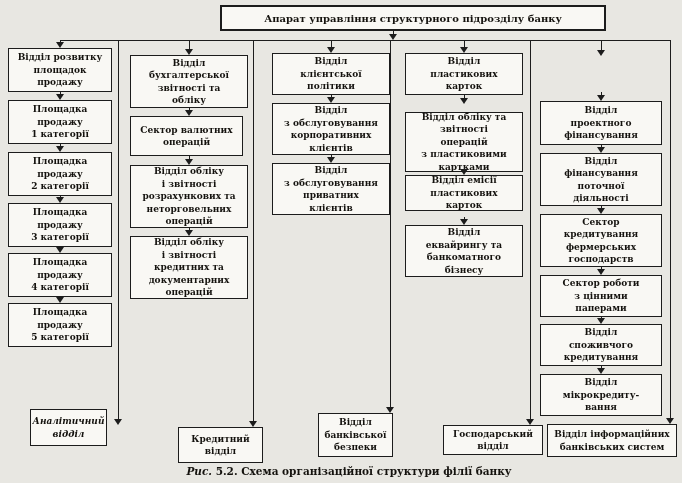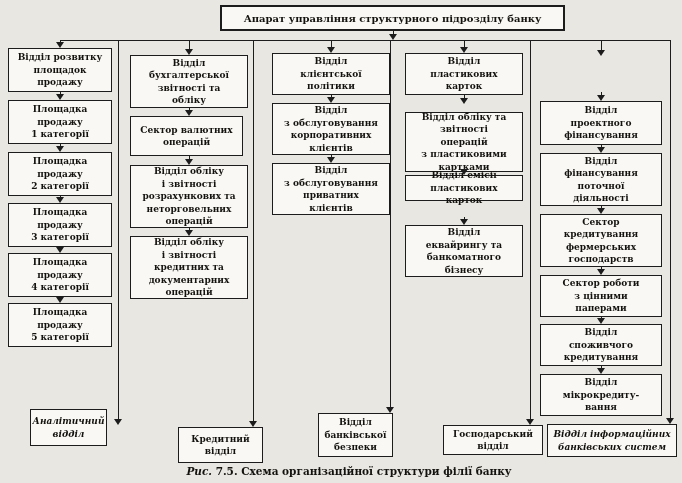--- a/index.html
+++ b/index.html
@@ -10,21 +10,21 @@
   #canvas{position:relative;width:682px;height:483px;background:var(--bg);overflow:hidden;}
   .node{
     position:absolute;box-sizing:border-box;
     background:var(--box);border:1.5px solid var(--line);
     display:flex;align-items:center;justify-content:center;
     text-align:center;white-space:pre-line;
     font-weight:bold;font-size:9px;line-height:12.5px;color:var(--text);
     padding:1px 2px;
   }
   .root-box{
-    position:absolute;box-sizing:border-box;left:220px;top:5px;width:345px;height:26px;
+    position:absolute;box-sizing:border-box;left:220px;top:5px;width:386px;height:26px;
     background:var(--box);border:2px solid var(--line);
     display:flex;align-items:center;justify-content:center;
     font-weight:bold;font-size:10px;color:var(--text);text-align:left;
   }
   .hline{position:absolute;height:1.4px;background:var(--line);}
   .varrow{position:absolute;width:9px;}
   .varrow::before{content:"";position:absolute;left:4px;top:0;bottom:5px;width:1.4px;background:var(--line);}
   .varrow::after{content:"";position:absolute;left:0.5px;bottom:0;width:0;height:0;
     border-left:4px solid transparent;border-right:4px solid transparent;border-top:6px solid var(--line);}
   .caption{
@@ -33,21 +33,21 @@
   }
   .caption .fig{font-style:italic;margin-left:16px;}
 </style>
 </head>
 <body>
 
 <div id="canvas">
   <div class="root-box">Апарат управління структурного підрозділу банку</div>
   <div class="caption">
     <span class="fig">Рис.</span>
-    <span>7.5.</span>
+    <span>5.2.</span>
     <span>Схема організаційної структури філії банку</span>
   </div>
 <div class="hline" style="left: 60px; top: 40px; width: 610px;"></div>
     <div class="varrow" style="left: 388.5px; top: 31px; height: 9px;"></div>
     <div class="varrow" style="left: 55.5px; top: 40px; height: 8px;"></div>
     <div class="node" style="left: 8px; top: 48px; width: 104px; height: 44px;">Відділ розвитку
 площадок
 продажу</div>
     <div class="node" style="left: 8px; top: 100px; width: 104px; height: 44px;">Площадка
 продажу
@@ -106,21 +106,21 @@
     <div class="varrow" style="left: 459.5px; top: 40px; height: 13px;"></div>
     <div class="node" style="left: 405px; top: 53px; width: 118px; height: 42px;">Відділ
 пластикових
 карток</div>
     <div class="node" style="left: 405px; top: 104px; width: 118px; height: 60px; margin-top: 8px;">Відділ обліку та
 звітності
 операцій
 з пластиковими
 картками</div>
     <div class="varrow" style="left: 459.5px; top: 95px; height: 9px;"></div>
-    <div class="node" style="left: 405px; top: 175px; width: 118px; height: 26px;">Відділ емісії
+    <div class="node" style="left: 405px; top: 175px; width: 118px; height: 36px;">Відділ емісії
 пластикових
 карток</div>
     <div class="varrow" style="left: 459.5px; top: 167px; height: 8px;"></div>
     <div class="node" style="left: 405px; top: 225px; width: 118px; height: 52px;">Відділ
 еквайрингу та
 банкоматного
 бізнесу</div>
     <div class="varrow" style="left: 459.5px; top: 217px; height: 8px;"></div>
     <div class="varrow" style="left: 596.5px; top: 40px; height: 16px;"></div>
     <div class="node" style="left: 540px; top: 101px; width: 122px; height: 44px;">Відділ
@@ -156,15 +156,15 @@
     <div class="varrow" style="left: 665.5px; top: 40px; height: 384px;"></div>
     <div class="node" style="left: 30px; top: 409px; width: 77px; height: 37px; font-style: italic;">Аналітичний
 відділ</div>
     <div class="node" style="left: 178px; top: 427px; width: 85px; height: 36px;">Кредитний
 відділ</div>
     <div class="node" style="left: 318px; top: 413px; width: 75px; height: 44px;">Відділ
 банківської
 безпеки</div>
     <div class="node" style="left: 443px; top: 425px; width: 100px; height: 30px;">Господарський
 відділ</div>
-    <div class="node" style="left: 547px; top: 424px; width: 130px; height: 33px; font-style: italic;">Відділ інформаційних
+    <div class="node" style="left: 547px; top: 424px; width: 130px; height: 33px;">Відділ інформаційних
 банківських систем</div>
   </div>
 
 </body></html>

